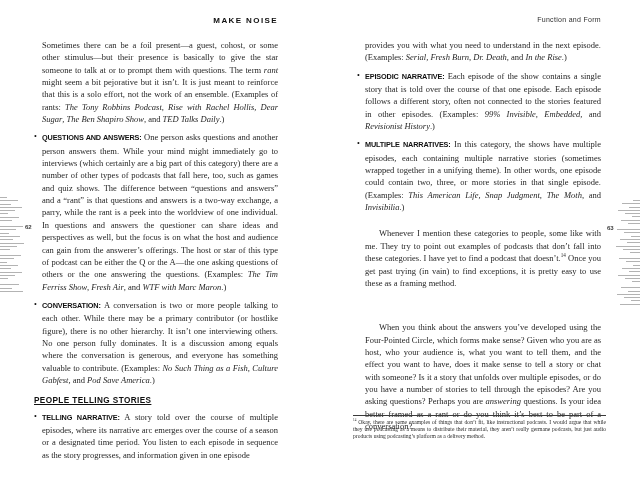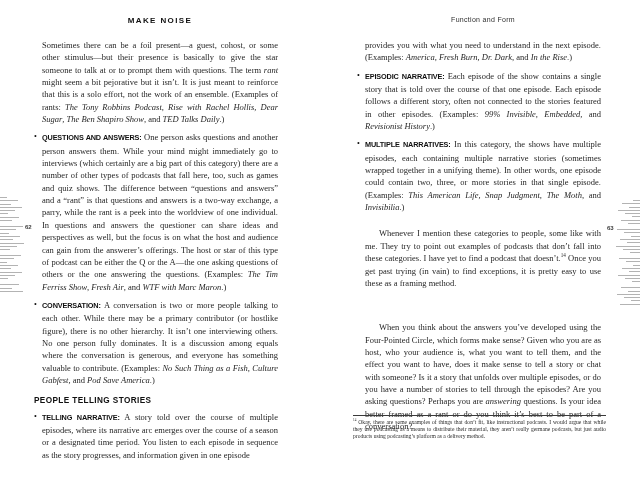--- a/index.html
+++ b/index.html
@@ -6,21 +6,21 @@
   body{
     width:640px;height:480px;position:relative;overflow:hidden;
     background:#ffffff;
     font-family:"Liberation Serif",serif;
     color:#232323;
   }
   .page{position:absolute;top:16px;width:236px;}
   .page-left{left:42px;}
   .page-right{left:365px;}
   .running-header{
-    text-align:center;height:10px;
+    text-align:right;height:10px;
     font-family:"Liberation Sans",sans-serif;
   }
   .running-header.bold{
     font-size:8px;font-weight:700;letter-spacing:1.4px;color:#111;
   }
   .running-header.light{
     font-size:7px;font-weight:400;letter-spacing:0.3px;color:#2e2e2e;
   }
   .page-body{
     margin-top:13px;
@@ -36,20 +36,21 @@
   }
   .blabel{
     font-family:"Liberation Sans",sans-serif;
     font-weight:700;font-size:7.3px;letter-spacing:-0.15px;color:#101010;
   }
   .block.heading{
     margin-top:9px;margin-left:-8px;
     font-family:"Liberation Sans",sans-serif;
     font-weight:700;font-size:8.2px;letter-spacing:0.4px;color:#101010;
     text-align:left;
+    text-decoration:underline;
   }
   .block.heading + .block.bullet{margin-top:3px;}
   .block.para-indent{text-indent:14px;margin-top:32px;}
   .block.para-indent-gap{text-indent:14px;margin-top:14px;}
   sup{font-size:0.6em;vertical-align:super;line-height:0;}
   i{font-style:italic;}
   .footnote{
     position:absolute;left:353px;top:415px;width:253px;
     border-top:1px solid #3a3a3a;
     padding-top:3px;
@@ -78,21 +79,21 @@
       <div class="block bullet"><span class="blabel">QUESTIONS AND ANSWERS:</span><span> One person asks questions and another person answers them. While your mind might immediately go to interviews (which certainly are a big part of this category) there are a number of other types of podcasts that fall here, too, such as games and quiz shows. The difference between “questions and answers” and a “rant” is that questions and answers is a two-way exchange, a parry, while the rant is a peek into the worldview of one individual. In questions and answers the questioner can share ideas and perspectives as well, but the focus is on what the host and audience can gain from the answerer’s offerings. The host or star of this type of podcast can be either the Q or the A—the one asking questions of others or the one answering the questions. (Examples: </span><i>The Tim Ferriss Show</i><span>, </span><i>Fresh Air</i><span>, and </span><i>WTF with Marc Maron</i><span>.)</span></div>
       <div class="block bullet"><span class="blabel">CONVERSATION:</span><span> A conversation is two or more people talking to each other. While there may be a primary contributor (or hostlike figure), there is no other hierarchy. It isn’t one interviewing others. No one person fully dominates. It is a discussion among equals where the conversation is generous, and everyone has something valuable to contribute. (Examples: </span><i>No Such Thing as a Fish</i><span>, </span><i>Culture Gabfest</i><span>, and </span><i>Pod Save America</i><span>.)</span></div>
       <div class="block heading">PEOPLE TELLING STORIES</div>
       <div class="block bullet"><span class="blabel">TELLING NARRATIVE:</span><span> A story told over the course of multiple episodes, where its narrative arc emerges over the course of a season or a designated time period. You listen to each episode in sequence as the story progresses, and information given in one episode</span></div>
     </div>
 </div>
 
 <div class="page page-right">
   <div class="running-header light">Function and Form</div>
   <div class="page-body">
-      <div class="block para"><span>provides you with what you need to understand in the next episode. (Examples: </span><i>America</i><span>, </span><i>Fresh Burn</i><span>, </span><i>Dr. Dark</i><span>, and </span><i>In the Rise</i><span>.)</span></div>
+      <div class="block para"><span>provides you with what you need to understand in the next episode. (Examples: </span><i>Serial</i><span>, </span><i>Fresh Burn</i><span>, </span><i>Dr. Death</i><span>, and </span><i>In the Rise</i><span>.)</span></div>
       <div class="block bullet"><span class="blabel">EPISODIC NARRATIVE:</span><span> Each episode of the show contains a single story that is told over the course of that one episode. Each episode follows a different story, often not connected to the stories featured in other episodes. (Examples: </span><i>99% Invisible</i><span>, </span><i>Embedded</i><span>, and </span><i>Revisionist History</i><span>.)</span></div>
       <div class="block bullet"><span class="blabel">MULTIPLE NARRATIVES:</span><span> In this category, the shows have multiple episodes, each containing multiple narrative stories (sometimes wrapped together in a unifying theme). In other words, one episode could contain two, three, or more stories in that single episode. (Examples: </span><i>This American Life</i><span>, </span><i>Snap Judgment</i><span>, </span><i>The Moth</i><span>, and </span><i>Invisibilia</i><span>.)</span></div>
       <div class="block para-indent-gap"><span>Whenever I mention these categories to people, some like with me. They try to point out examples of podcasts that don’t fall into these categories. I have yet to find a podcast that doesn’t.</span><sup>14</sup><span> Once you get past trying (in vain) to find exceptions, it is pretty easy to use these as a framing method.</span></div>
       <div class="block para-indent"><span>When you think about the answers you’ve developed using the Four-Pointed Circle, which forms make sense? Given who you are as host, who your audience is, what you want to tell them, and the effect you want to have, does it make sense to tell a story or chat with someone? Is it a story that unfolds over multiple episodes, or do you have a number of stories to tell through the episodes? Are you asking questions? Perhaps you are </span><i>answering</i><span> questions. Is your idea better framed as a rant or do you think it’s best to be part of a conversation?</span></div>
     </div>
 </div>
 
 <div class="footnote"><sup>14</sup><span> Okay, there are some examples of things that don’t fit, like instructional podcasts. I would argue that while they use podcasting as a means to distribute their material, they aren’t really germane podcasts, but just audio products using podcasting’s platform as a delivery method.</span></div>
 
 <div class="page-num page-num-left">62</div>

